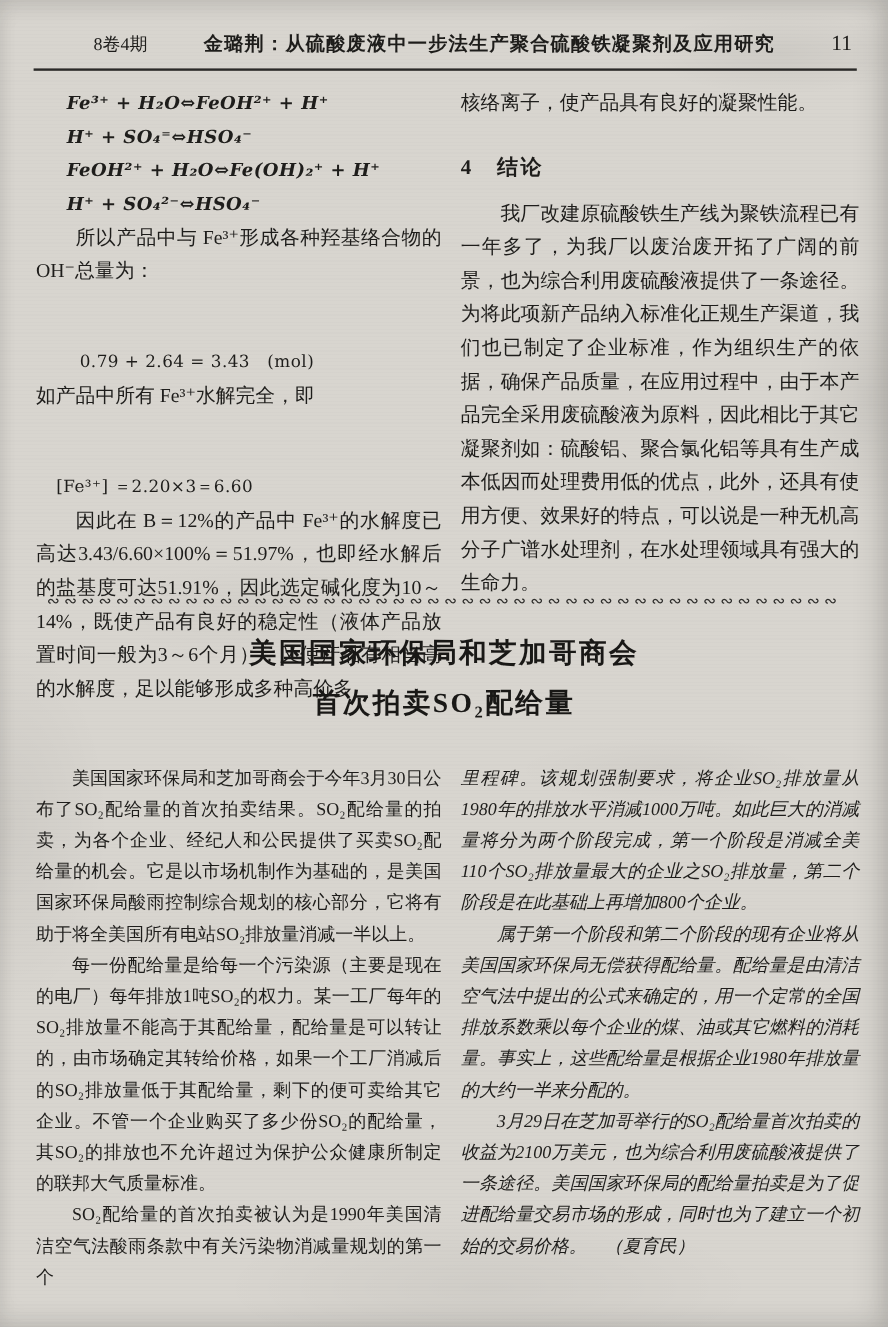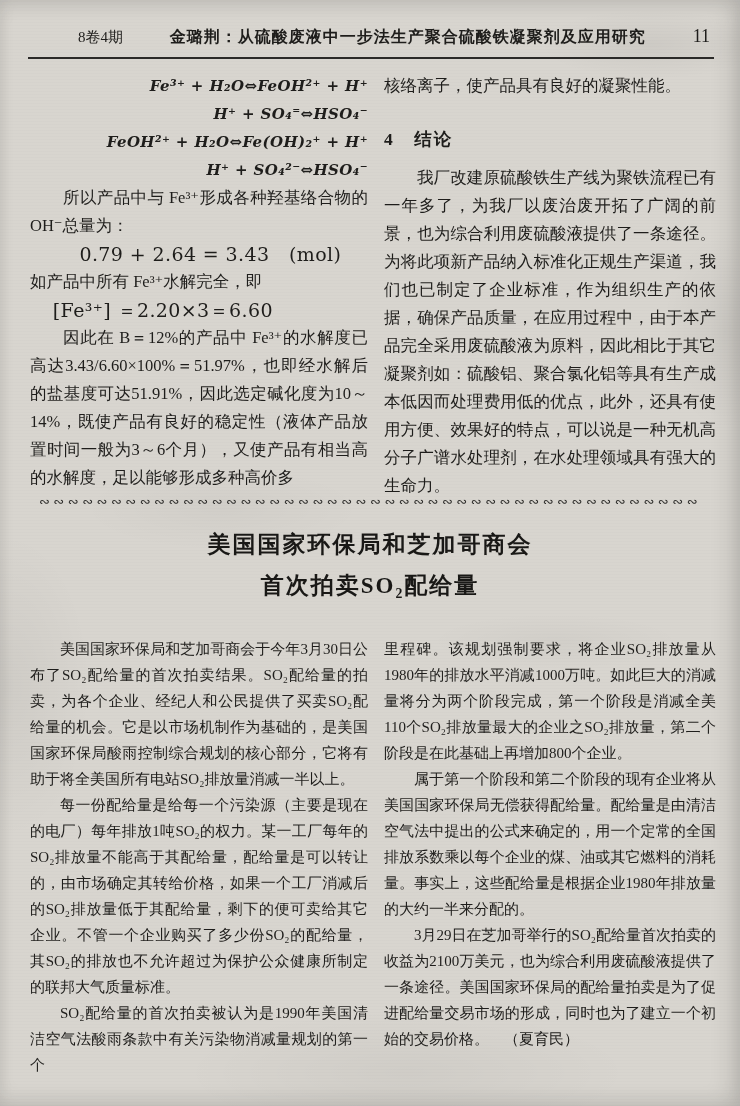--- a/index.html
+++ b/index.html
@@ -35,30 +35,30 @@
   }
   
   .a1{
     position:absolute; top:72px; left:30px; right:24px;
     display:flex; gap:16px;
   }
   .a1 .col{width:338px;}
   .a1 .col.right{width:332px;}
   .a1 p{margin:0; font-size:16.5px; line-height:28px; text-align:justify;}
   .indent{text-indent:2em;}
-  .eqs{padding-left:1.6em;text-align:right;}
+  .eqs{padding-left:1.6em;}
   .eq{
     font-family:"DejaVu Serif","Liberation Serif",serif;
     font-style:italic; font-weight:600;
     font-size:15px; line-height:28px; letter-spacing:0.4px;
     white-space:nowrap;
   }
   .formula{
     font-family:"DejaVu Serif","Liberation Serif",serif;
-    font-size:19px; line-height:28px; letter-spacing:0.4px;
+    font-size:14px; line-height:28px; letter-spacing:0.4px;margin-top:48px;
   }
   .f-center{padding-left:2.6em;}
   .f-small{padding-left:1.2em;}
   .sec-h{
     margin:26px 0 12px 0; font-size:17.5px; font-weight:700;
     line-height:26px; letter-spacing:2px;
   }
   
   .orn{
     position:absolute; top:494px; left:22px; right:22px;
@@ -71,21 +71,21 @@
     position:absolute; top:524px; left:0; right:0;
     text-align:center; font-weight:700; font-size:23px; line-height:41px;
     letter-spacing:2px; color:#191816;
   }
   .a2title span{display:block;}
   .a2{
     position:absolute; top:636px; left:30px; right:24px;
     display:flex; gap:16px;
   }
   .a2 .col{width:338px;}
-  .a2 .col.right{width:332px;}
+  .a2 .col.right{width:332px;font-style:italic;}
   .a2 p{margin:0; font-size:15px; line-height:26px; text-align:justify;}
 </style>
 </head>
 <body>
 
 <div class="page">
 
   <div class="hdr">
     <span class="vol">8卷4期</span>
     <span class="rtitle">金璐荆：从硫酸废液中一步法生产聚合硫酸铁凝聚剂及应用研究</span>

